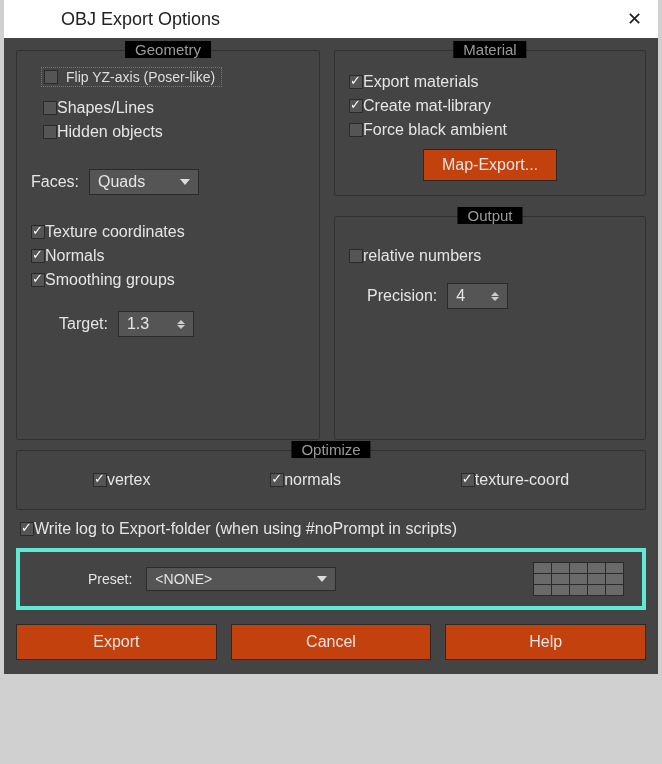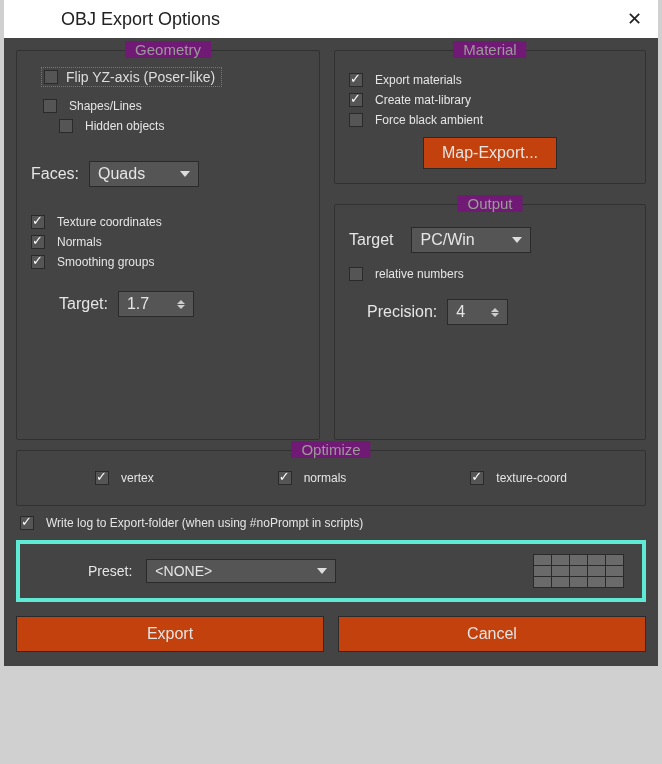--- a/index.html
+++ b/index.html
@@ -50,31 +50,31 @@
     border-radius: 2px;
     margin: 0 0 10px 0;
     padding: 16px 14px 14px 14px;
     position: relative;
   }
   .group-legend {
     position: absolute;
     top: -10px;
     left: 50%;
     transform: translateX(-50%);
-    background: #701a75;
+    background: #000000;
     color: #9a9a98;
     padding: 0 10px;
     font-size: 15px;
   }
   .check-row {
     display: flex;
     align-items: center;
-    gap: 12px;
+    gap: 0;
     margin: 6px 0;
-    font-size: 12px;
+    font-size: 16px;
     color: #e5e5e5;
   }
   .check {
     width: 14px;
     height: 14px;
     border: 1px solid #2a2a2a;
     background: #555555;
     flex: 0 0 14px;
     position: relative;
   }
@@ -203,21 +203,21 @@
 
           <div class="dotted" style="margin-left:10px;">
             <span class="check"></span>
             <span>Flip YZ-axis (Poser-like)</span>
           </div>
           <div class="spacer-sm"></div>
           <div class="check-row" style="margin-left:12px;">
             <span class="check"></span>
             <span>Shapes/Lines</span>
           </div>
-          <div class="check-row" style="margin-left:28px;">
+          <div class="check-row" style="margin-left:12px;">
             <span class="check"></span>
             <span>Hidden objects</span>
           </div>
 
           <div class="field-row" style="margin-top:28px;">
             <span class="field-label">Faces:</span>
             <span class="dropdown" style="min-width:110px;">
               <span>Quads</span>
               <span class="caret"></span>
             </span>
@@ -233,21 +233,21 @@
             <span>Normals</span>
           </div>
           <div class="check-row">
             <span class="check checked"></span>
             <span>Smoothing groups</span>
           </div>
 
           <div class="field-row" style="margin-top:22px; margin-left:28px;">
             <span class="field-label">Target:</span>
             <span class="numbox" style="min-width:76px;">
-              <span>1.7</span>
+              <span>1.3</span>
               <span class="spinners">
                 <span class="spin up"></span>
                 <span class="spin down"></span>
               </span>
             </span>
           </div>
         </div>
       </div>
 
       <div class="col-right">
@@ -265,27 +265,20 @@
             <span class="check"></span>
             <span>Force black ambient</span>
           </div>
           <div class="map-btn-wrap">
             <span class="btn">Map-Export...</span>
           </div>
         </div>
 
         <div class="group" style="flex:1;">
           <div class="group-legend">Output</div>
-          <div class="field-row" style="margin-top:6px;">
-            <span class="field-label">Target</span>
-            <span class="dropdown" style="min-width:120px; margin-left:8px;">
-              <span>PC/Win</span>
-              <span class="caret"></span>
-            </span>
-          </div>
           <div class="check-row" style="margin-top:14px;">
             <span class="check"></span>
             <span>relative numbers</span>
           </div>
           <div class="field-row" style="margin-top:18px; margin-left:18px;">
             <span class="field-label">Precision:</span>
             <span class="numbox">
               <span>4</span>
               <span class="spinners">
                 <span class="spin up"></span>
@@ -341,16 +334,17 @@
           <span></span>
           <span></span>
           <span></span>
           <span></span>
       </span>
     </div>
 
     <div class="action-row">
       <span class="btn">Export</span>
       <span class="btn">Cancel</span>
+      <span class="btn">Help</span>
     </div>
 
   </div>
 </div>
 
 </body></html>

